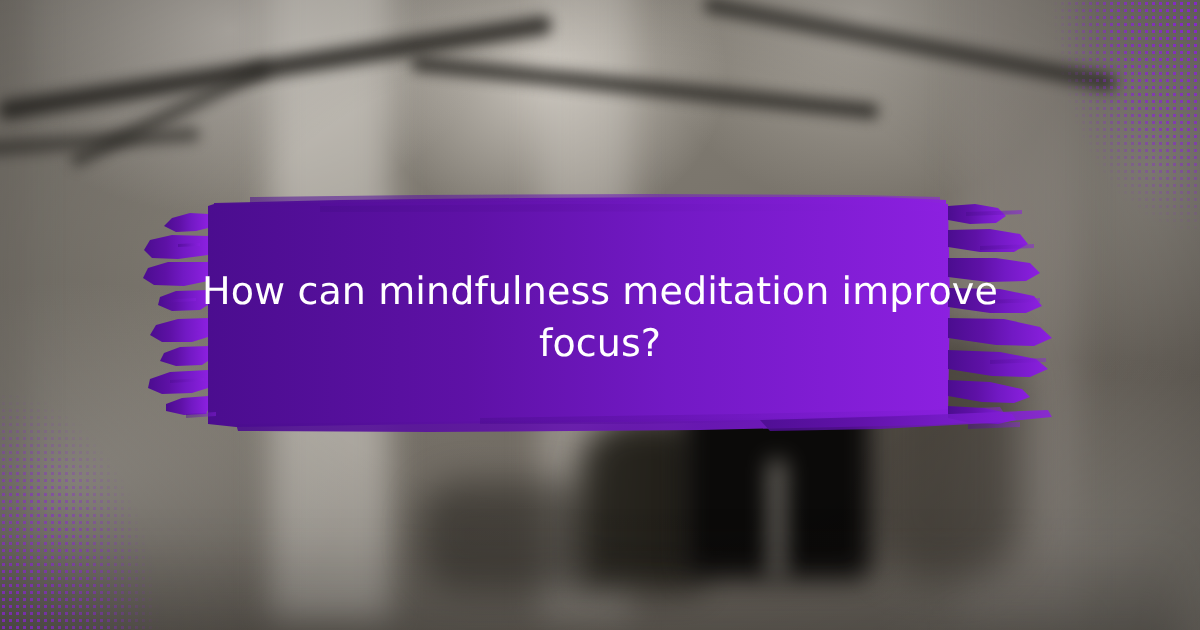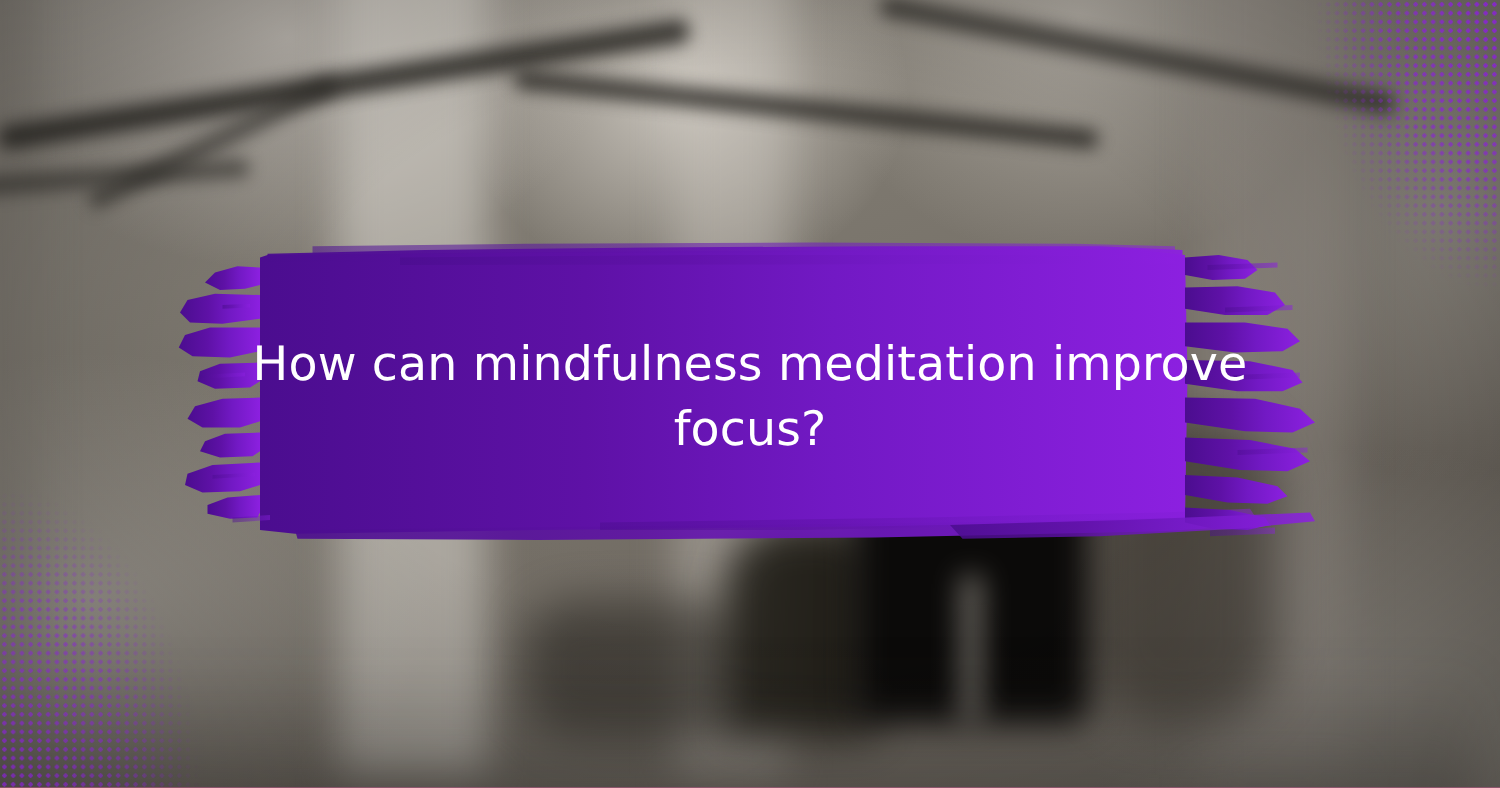--- a/index.html
+++ b/index.html
@@ -7,21 +7,21 @@
     width:1200px; height:630px;
     overflow:hidden;
     background:#6b6660;
     font-family:"DejaVu Sans", sans-serif;
   }
 
   #stage {
     position:relative;
     width:1200px; height:630px;
     overflow:hidden;
-    background:#ec4899;
+    background:#14532d;
   }
 
   
   .bg-layer {
     position:absolute; inset:-60px;
     filter:blur(0px);
   }
 
   .bg-base {
     position:absolute; inset:0;

